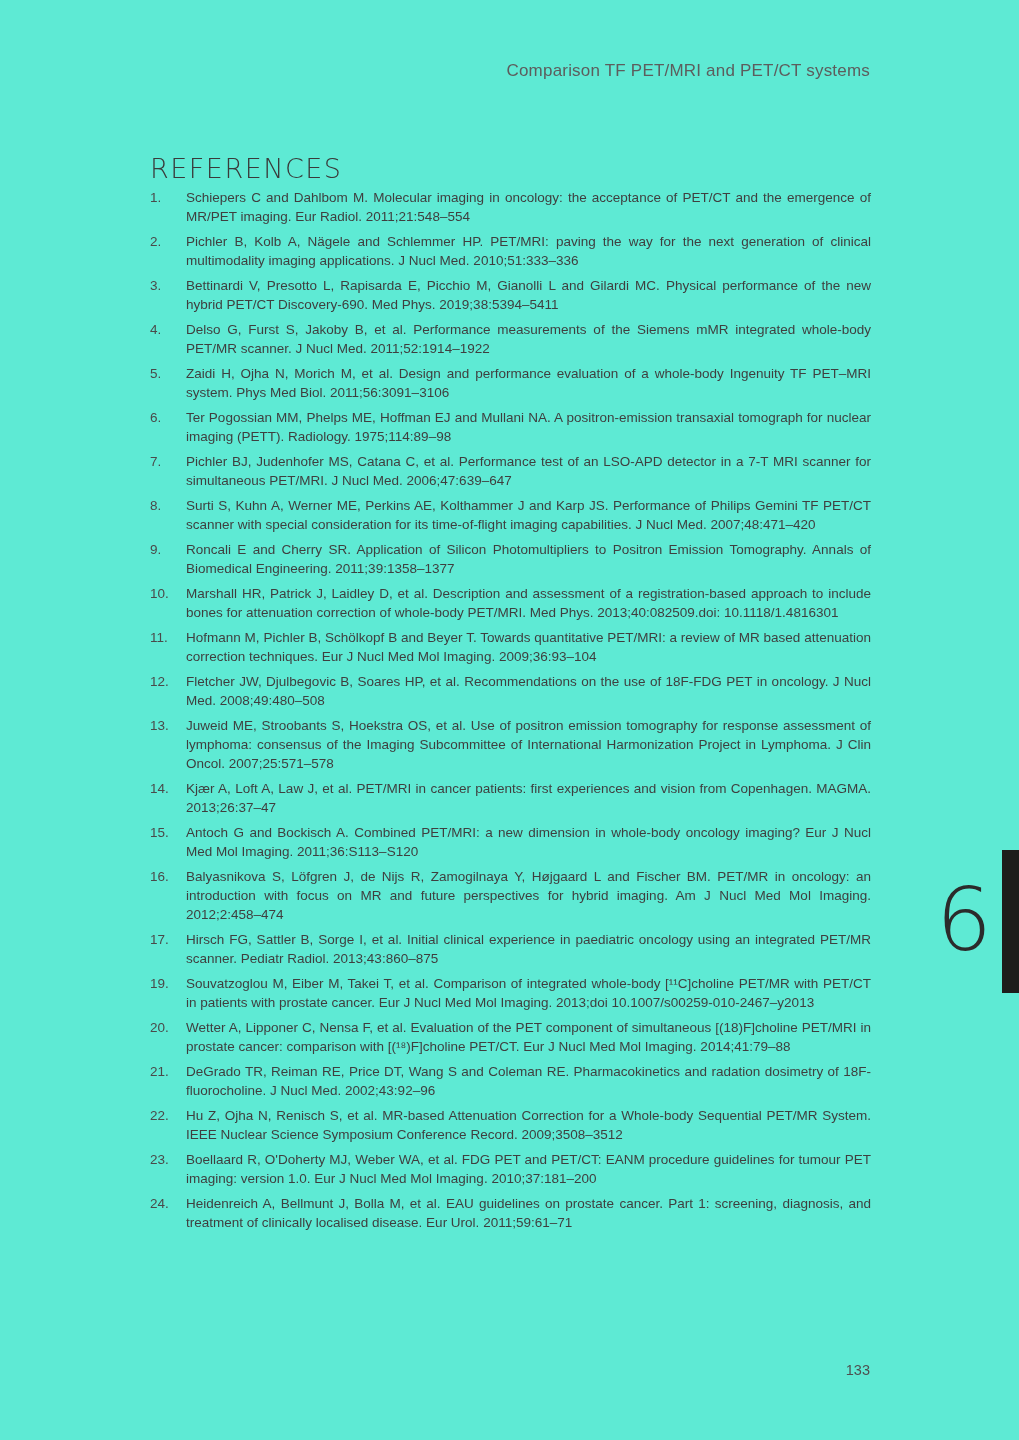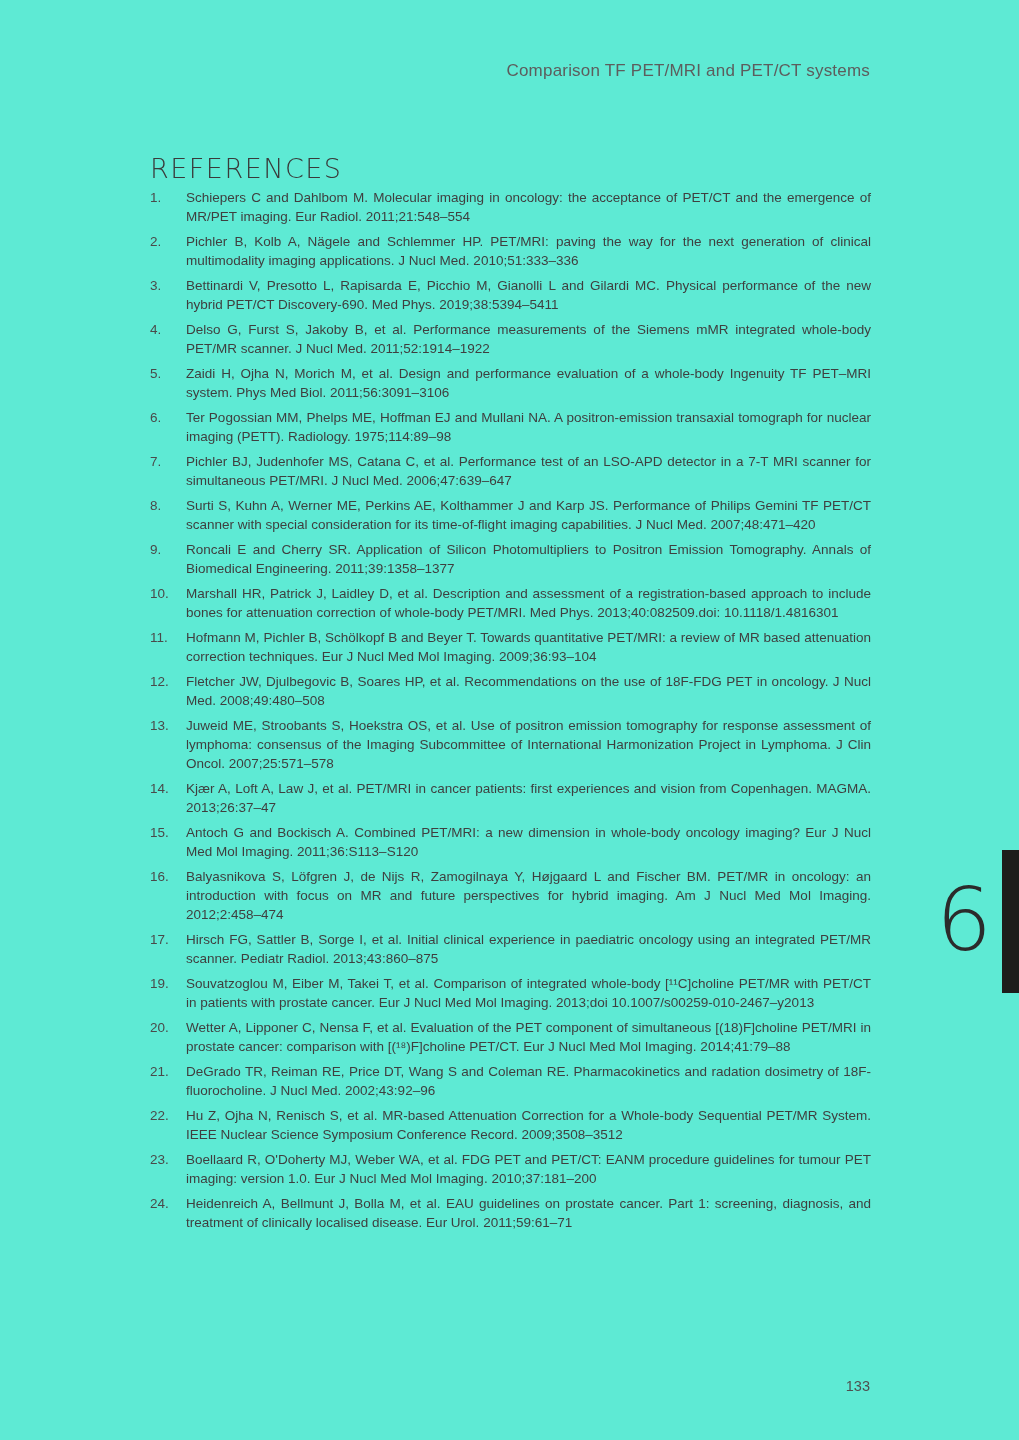--- a/index.html
+++ b/index.html
@@ -76,21 +76,20 @@
     font-weight: 200;
     color: #2b2b2b;
     font-family: "DejaVu Sans", "Liberation Sans", sans-serif;
   }
   .page-number {
     position: absolute;
     top: 1362px;
     right: 149px;
     font-size: 14.5px;
     color: #4f4f4f;
-    margin-top: 16px;
   }
 </style>
 </head>
 <body>
 
 <div id="page">
 
   <div class="running-header">Comparison TF PET/MRI and PET/CT systems</div>
 
   <h1 class="page-title">REFERENCES</h1>

